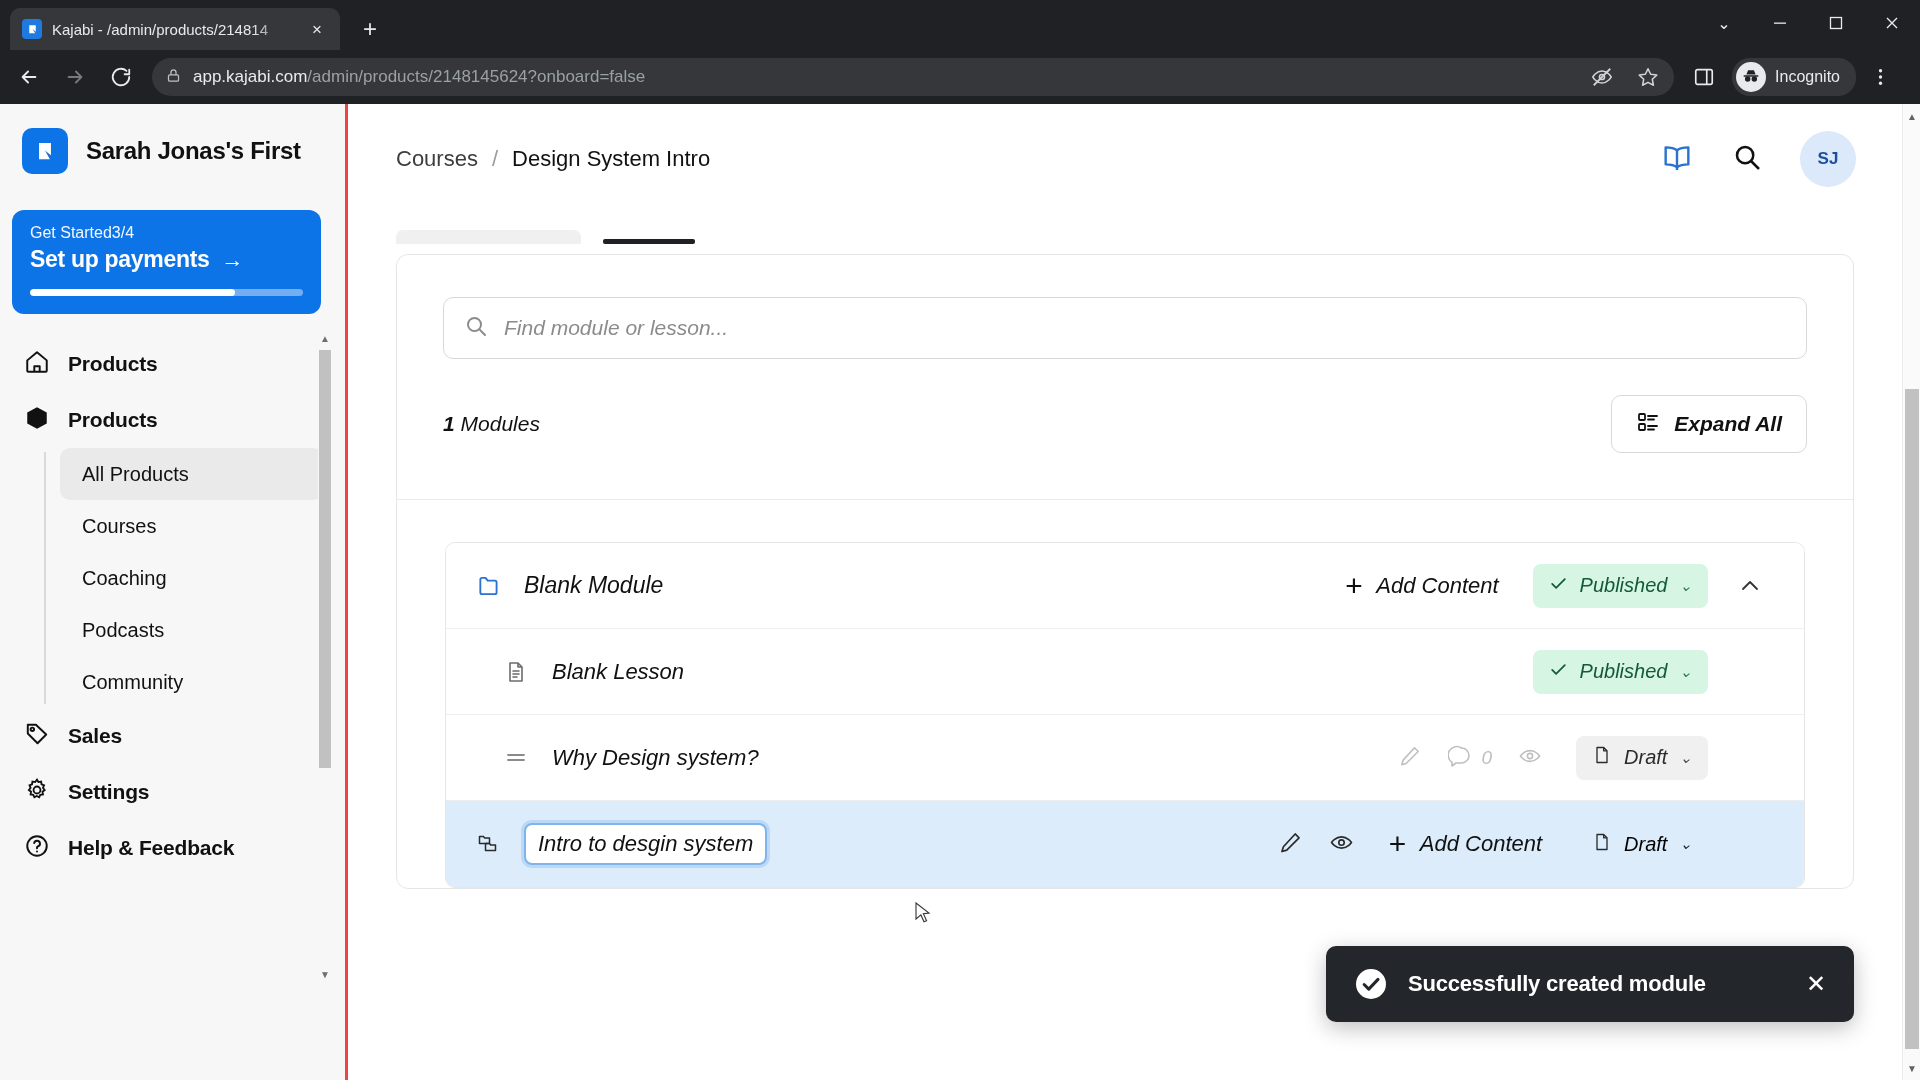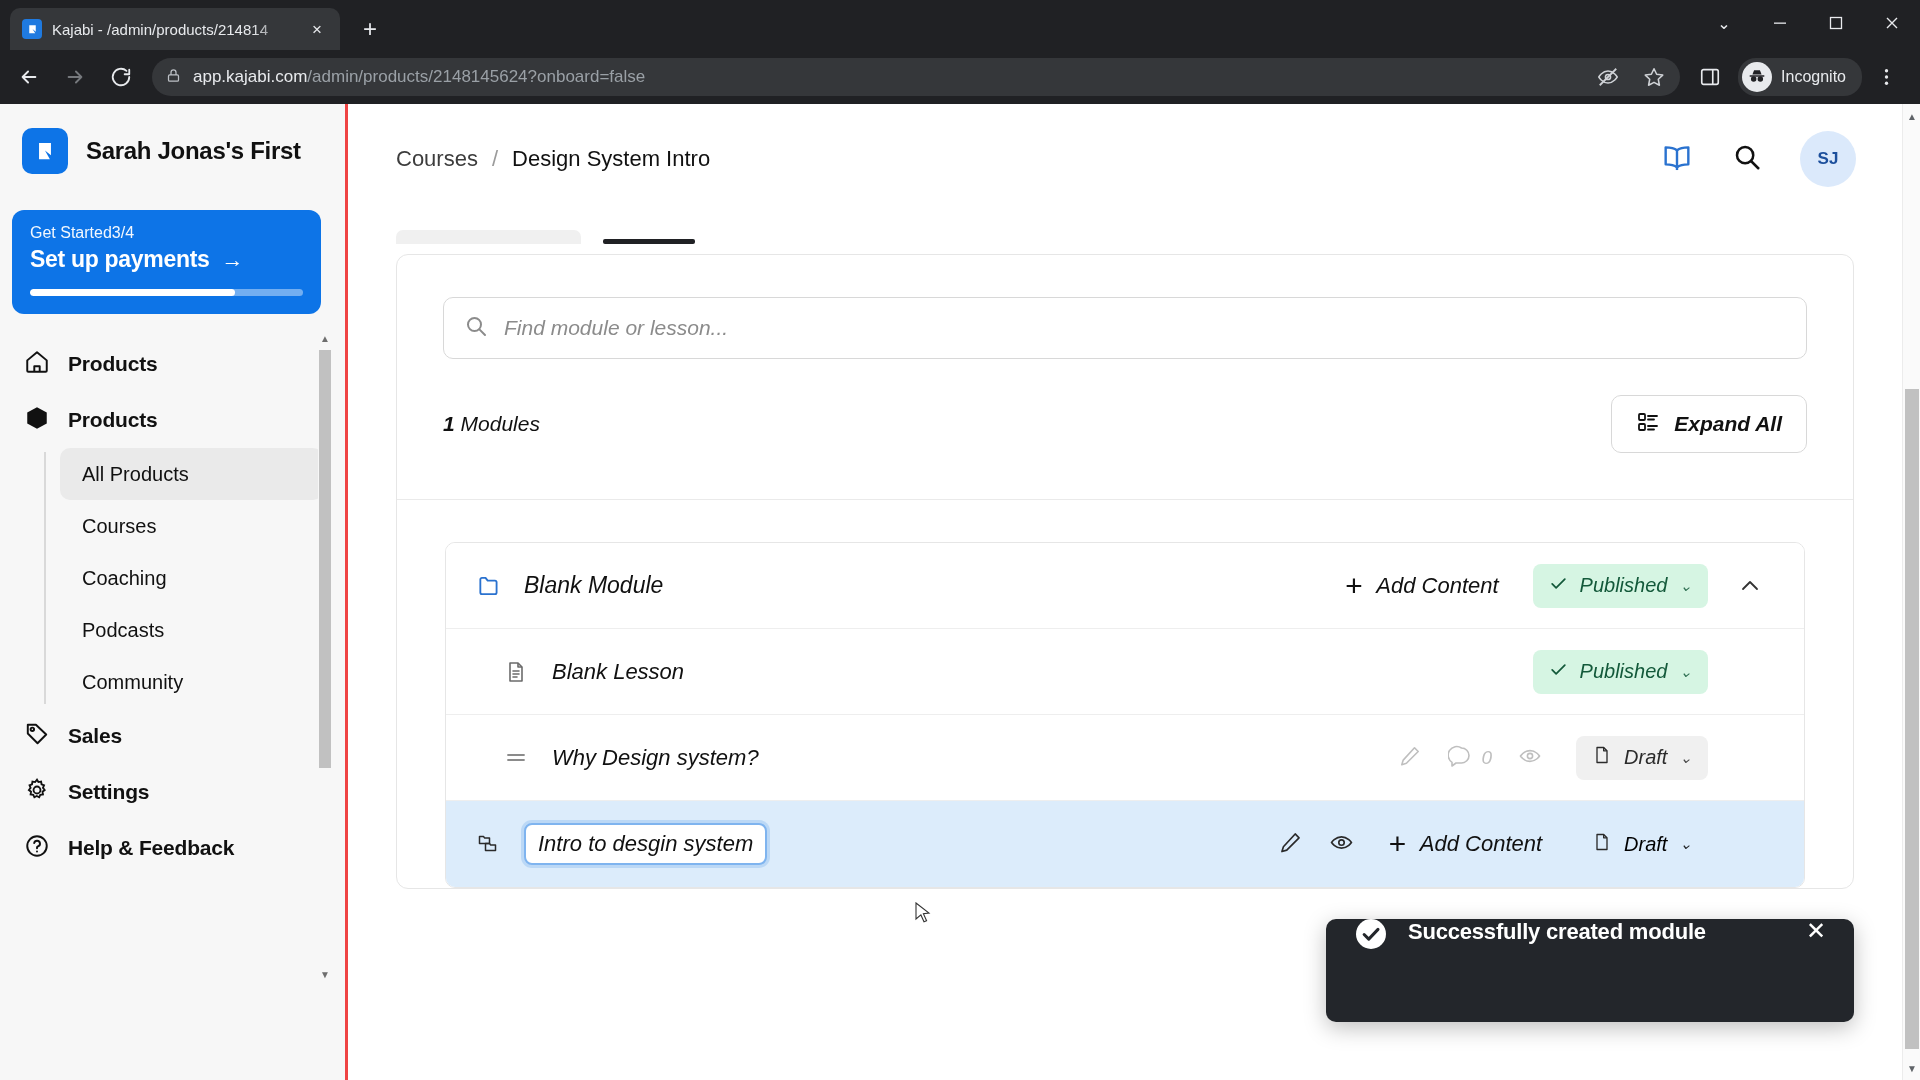--- a/index.html
+++ b/index.html
@@ -50,21 +50,21 @@
     display: flex; align-items: center;
   }
   .winctl > div {
     width: 56px; height: 46px;
     display: flex; align-items: center; justify-content: center;
     color: #e8eaed;
   }
 
   .omnibar {
     height: 54px; background: #202124;
-    display: flex; align-items: center; padding: 0 14px 0 8px; gap: 4px;
+    display: flex; align-items: center; padding: 0 20px 0 8px; gap: 4px;
   }
   .navbtn {
     width: 42px; height: 42px; border-radius: 50%;
     display: flex; align-items: center; justify-content: center;
     color: #e8eaed; flex: 0 0 auto;
   }
   .navbtn.dim { color: #76797d; }
   .urlbox {
     flex: 1 1 auto; height: 38px; background: #35373a;
     border-radius: 19px; display: flex; align-items: center;
@@ -243,22 +243,22 @@
   .name-input {
     border: 2px solid #7fb4ef; background: #fff; border-radius: 8px;
     padding: 6px 12px; font-size: 22px; color: #111;
     box-shadow: 0 0 0 3px rgba(127,180,239,.35);
     font-family: "Liberation Sans", sans-serif;
   }
 
   
   .toast {
     position: absolute; right: 48px; bottom: 58px;
-    width: 528px; height: 103px; background: #23262b; border-radius: 10px;
-    display: flex; align-items: flex-start; padding: 0 28px 0 30px; gap: 22px;
+    width: 528px; height: 76px; background: #23262b; border-radius: 10px;
+    display: flex; align-items: center; padding: 0 28px 0 30px; gap: 22px;
     box-shadow: 0 6px 22px rgba(0,0,0,.25);
   }
   .toast-check {
     width: 30px; height: 30px; border-radius: 50%; background: #fff;
     display: flex; align-items: center; justify-content: center; flex: 0 0 auto;
   }
   .toast-msg { color: #fff; font-size: 22px; font-weight: 700; letter-spacing: -0.2px; }
   .toast-close { margin-left: auto; color: #fff; font-size: 24px; line-height: 1; }
 
   

